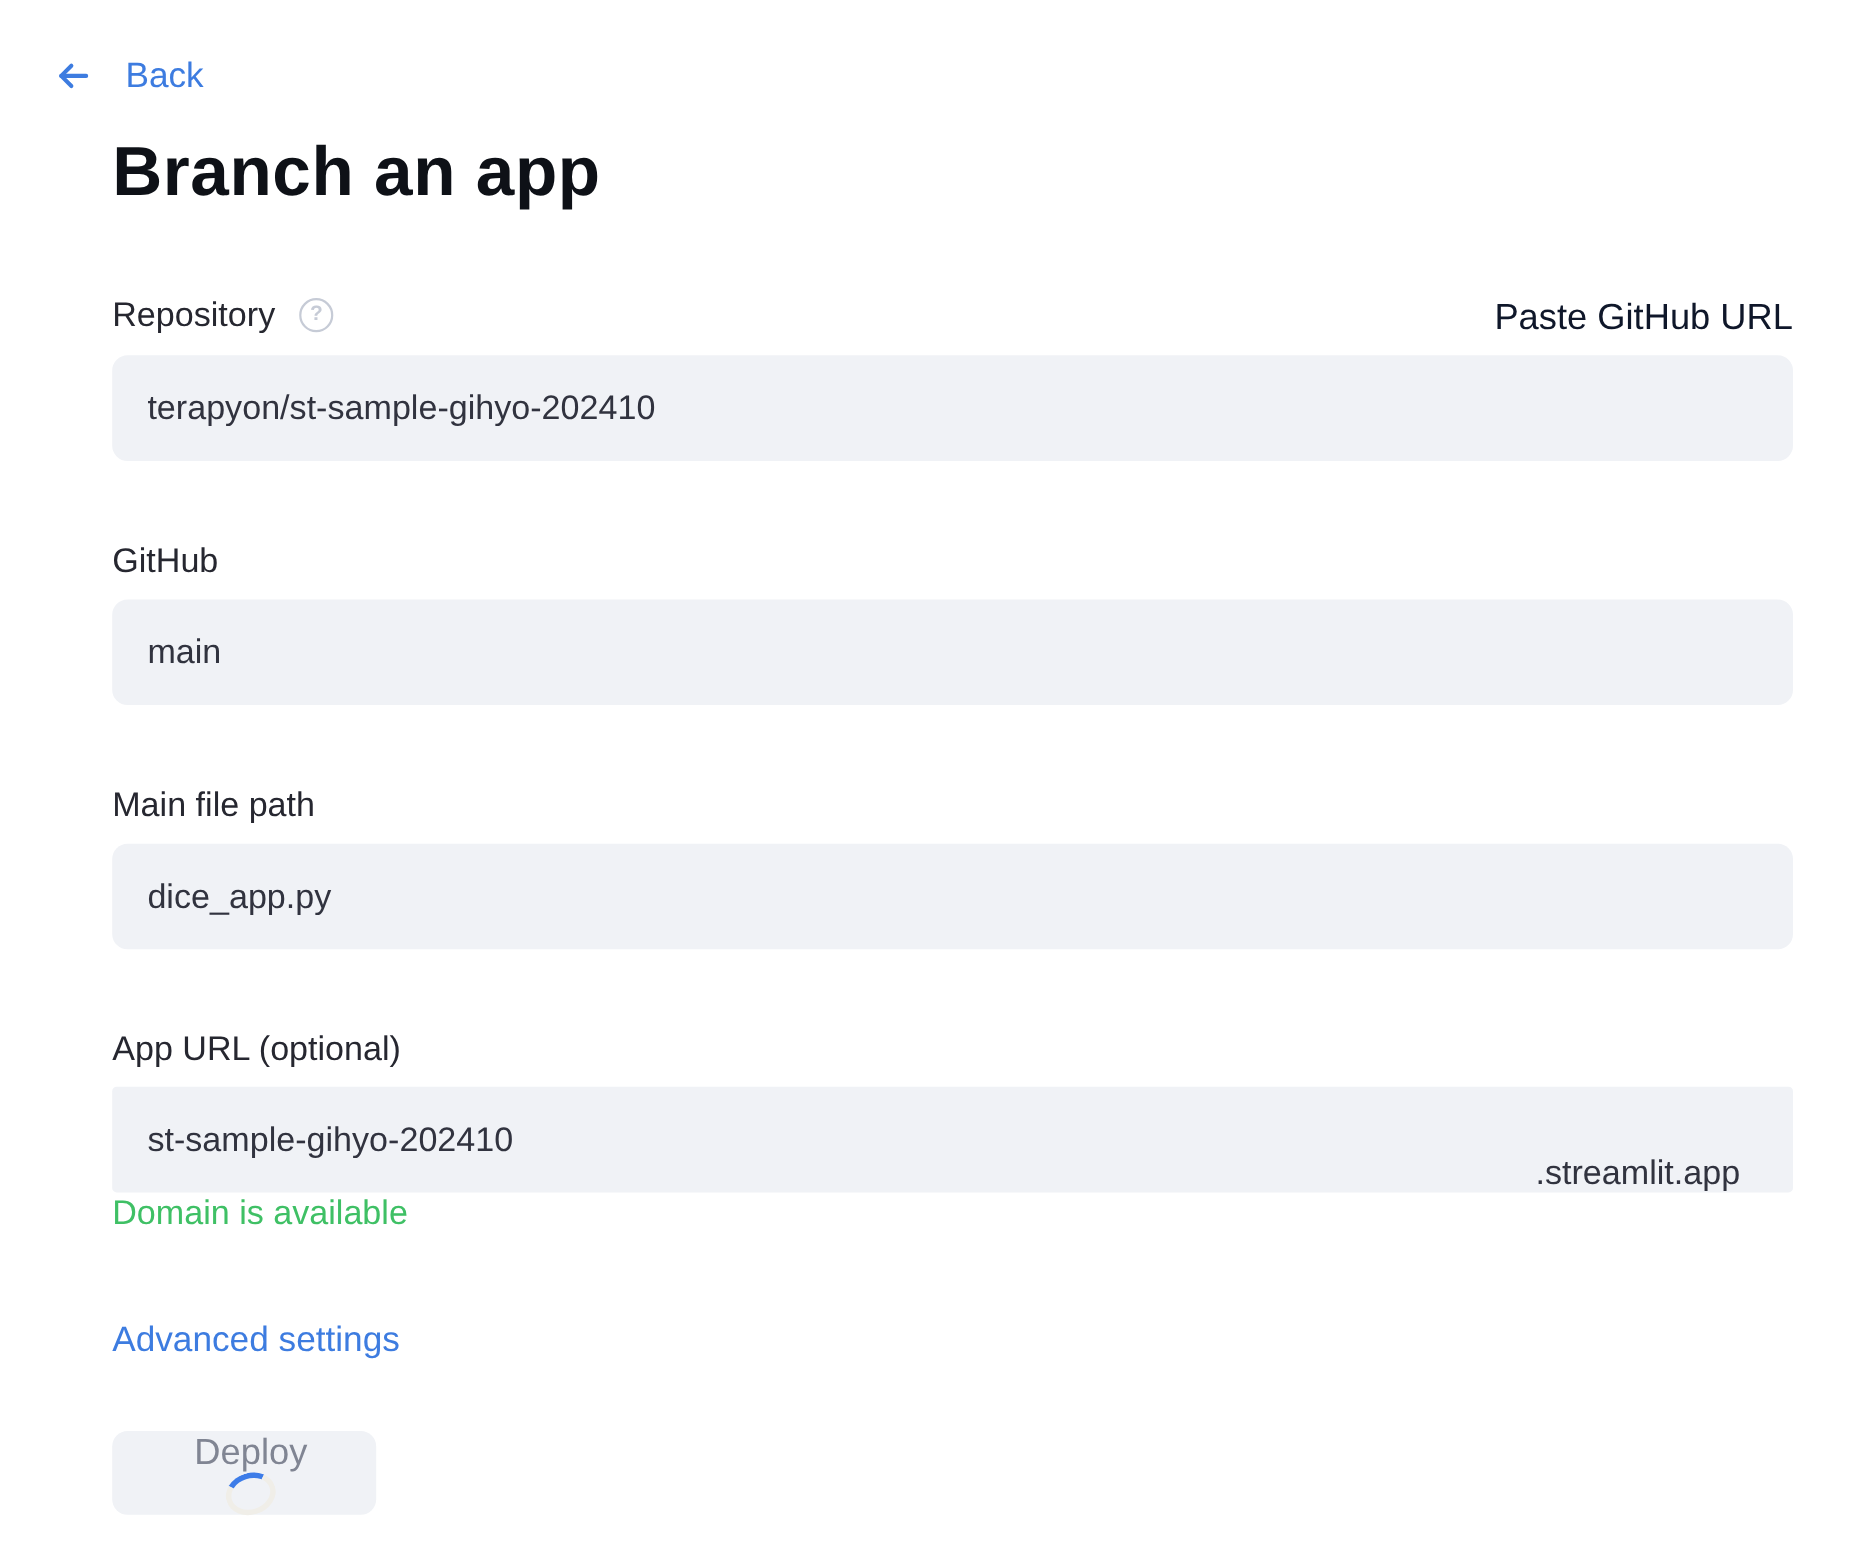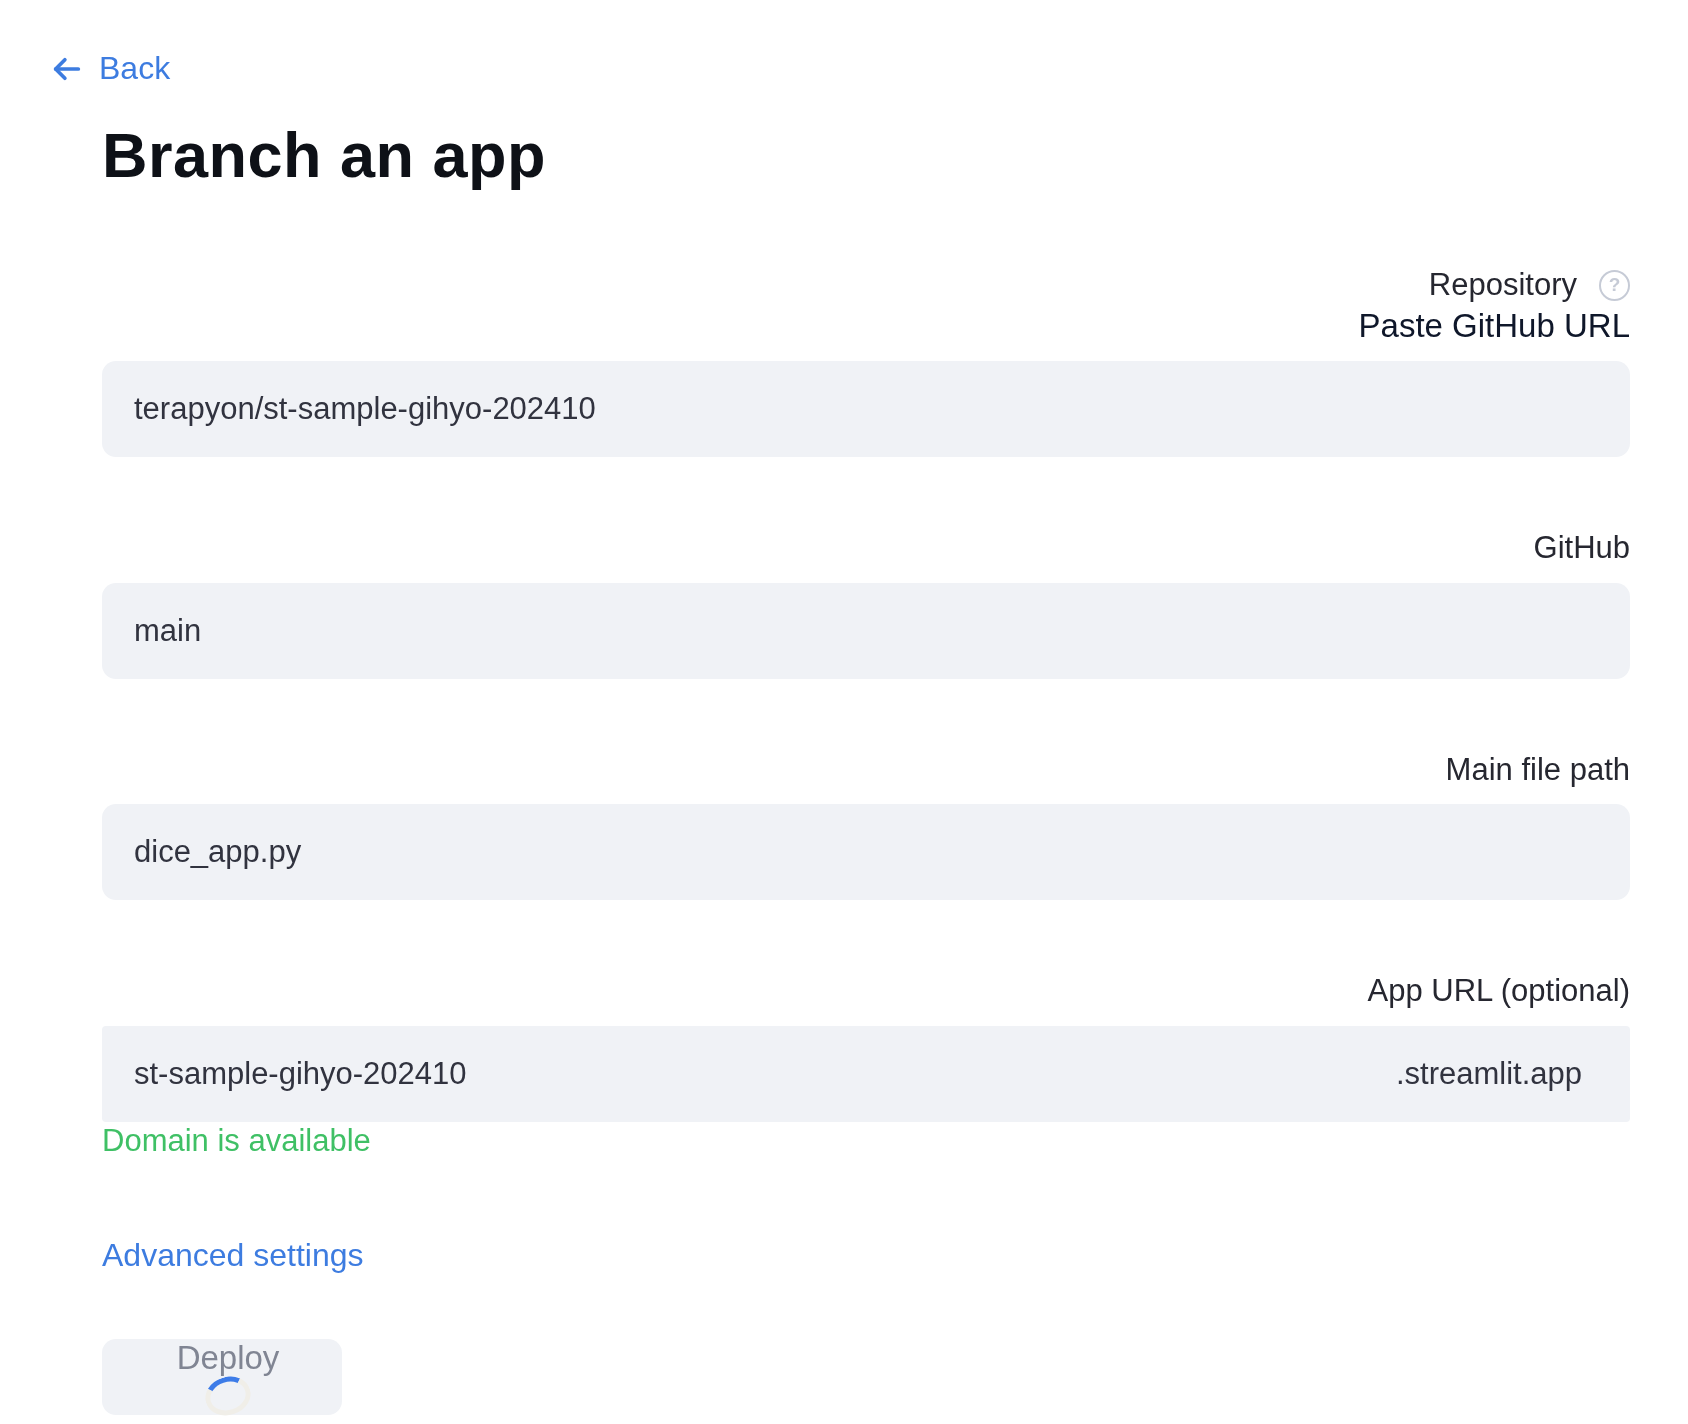--- a/index.html
+++ b/index.html
@@ -8,21 +8,21 @@
     background: #ffffff;
     font-family: "Liberation Sans", "DejaVu Sans", sans-serif;
     color: #262730;
   }
   body { width: 1688px; height: 1424px; overflow: hidden; }
 
   
   .back-link {
     display: inline-flex;
     align-items: center;
-    gap: 13px;
+    gap: 28px;
     margin: 50px 0 0 48px;
     font-size: 32px;
     color: #3d7ce0;
     text-decoration: none;
     cursor: pointer;
   }
   .back-link svg { display: block; }
 
   
   h1.page-title {
@@ -34,25 +34,24 @@
     letter-spacing: 0.5px;
   }
 
   
   .form { margin-left: 102px; width: 1528px; }
 
   .label-row {
     margin-top: 72px;
     display: flex;
     justify-content: space-between;
-    align-items: flex-end;
+    align-items: flex-start;
     font-size: 31px;
     line-height: 1.25;
     color: #262730;
-    flex-direction: column;
   }
   .label-row.first { margin-top: 74px; }
   .label-left { display: inline-flex; align-items: center; gap: 22px; }
 
   .help-icon {
     width: 31px; height: 31px;
     border: 2px solid #c6cbd6;
     border-radius: 50%;
     color: #c6cbd6;
     font-size: 19px;
@@ -86,21 +85,21 @@
     outline: none;
   }
 
   .field-group {
     margin-top: 15px;
     width: 100%;
     height: 96px;
     background: #f0f2f6;
     border-radius: 4px;
     display: flex;
-    align-items: center;
+    align-items: flex-end;
     padding: 0 48px 0 0;
   }
   .field-group input {
     flex: 1;
     height: 100%;
     background: transparent;
     border: none;
     outline: none;
     padding: 0 20px 0 32px;
     font-family: "Liberation Sans", "DejaVu Sans", sans-serif;

